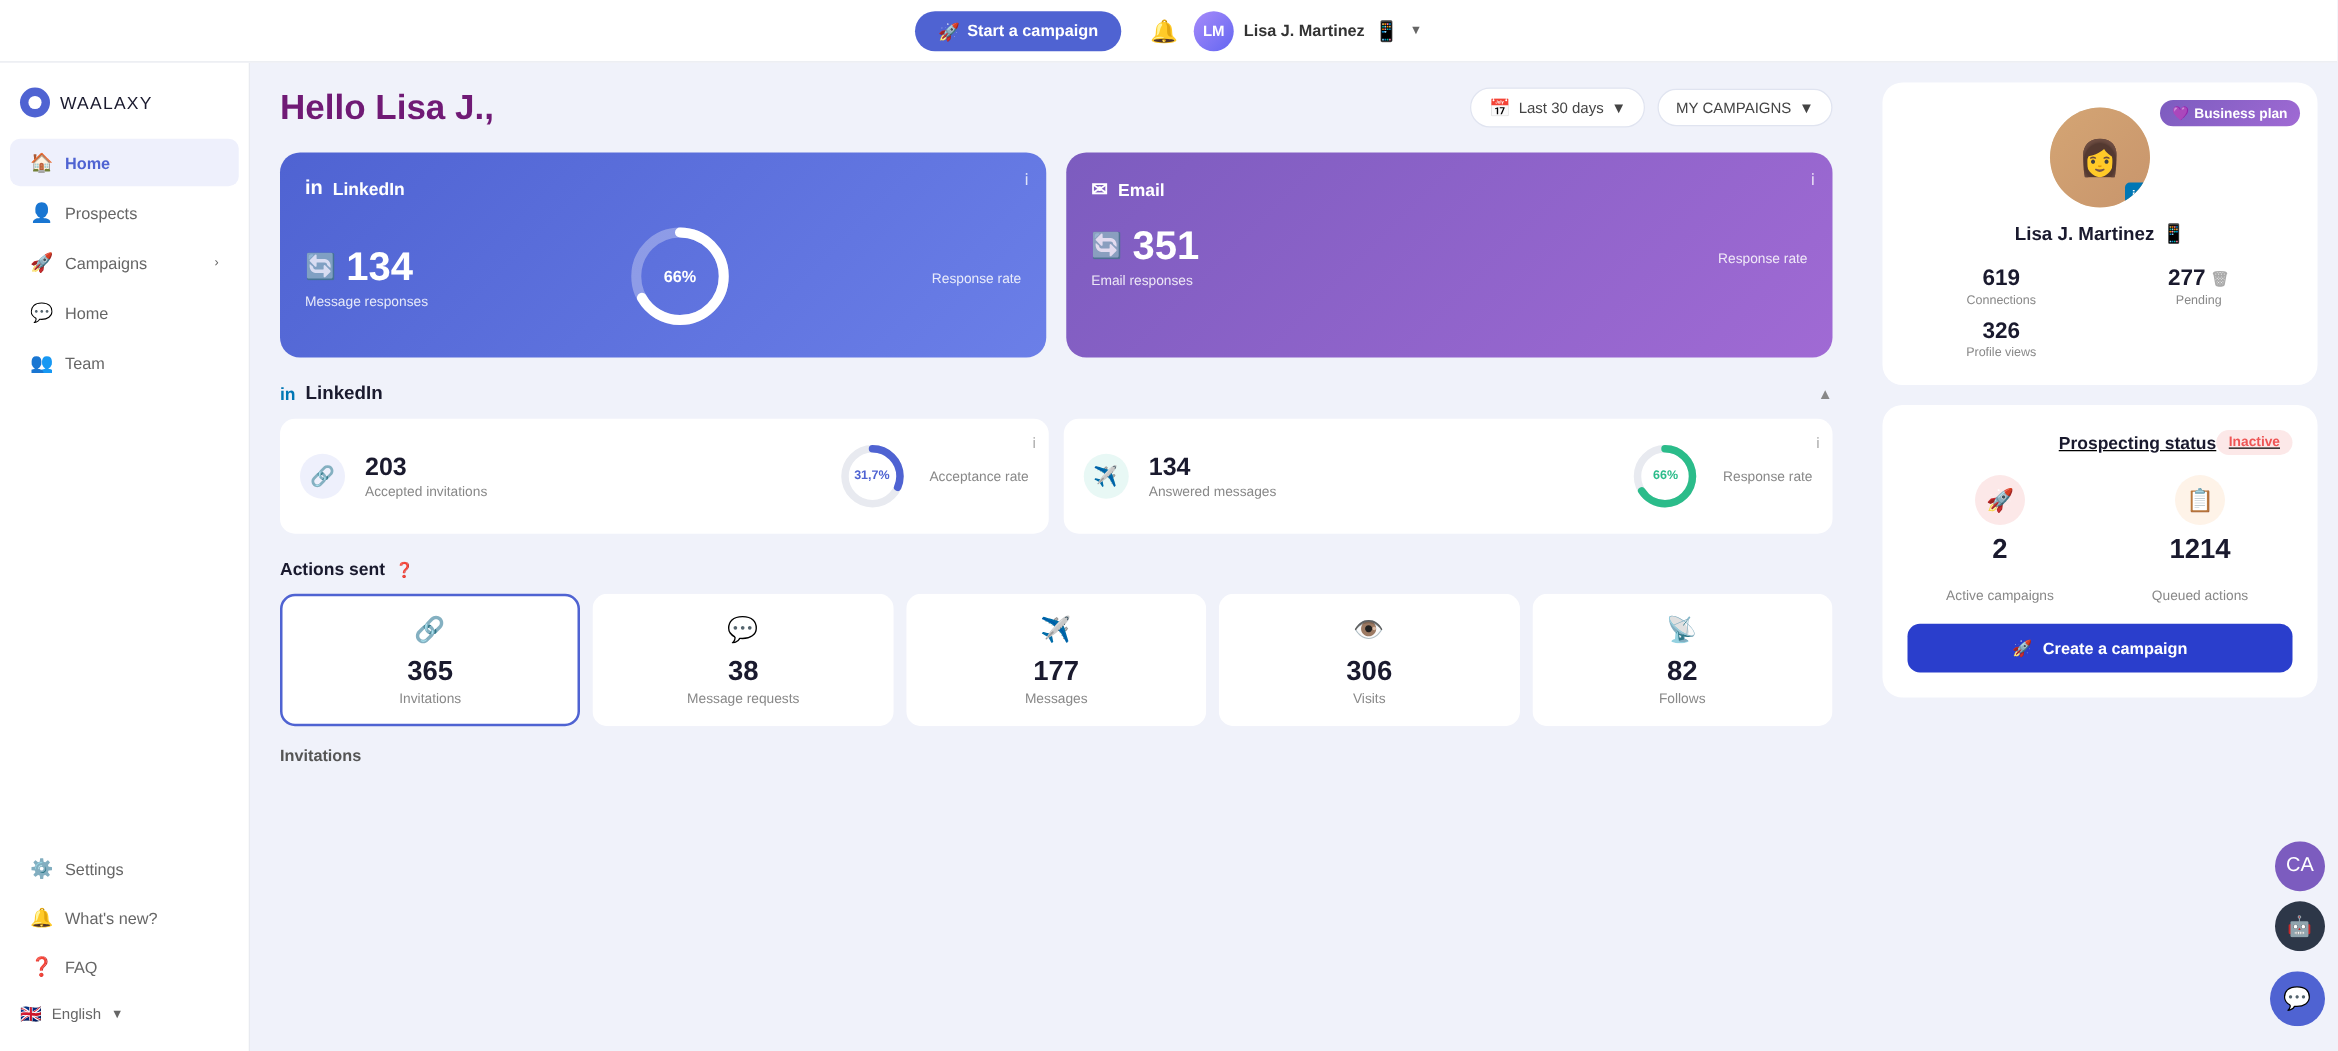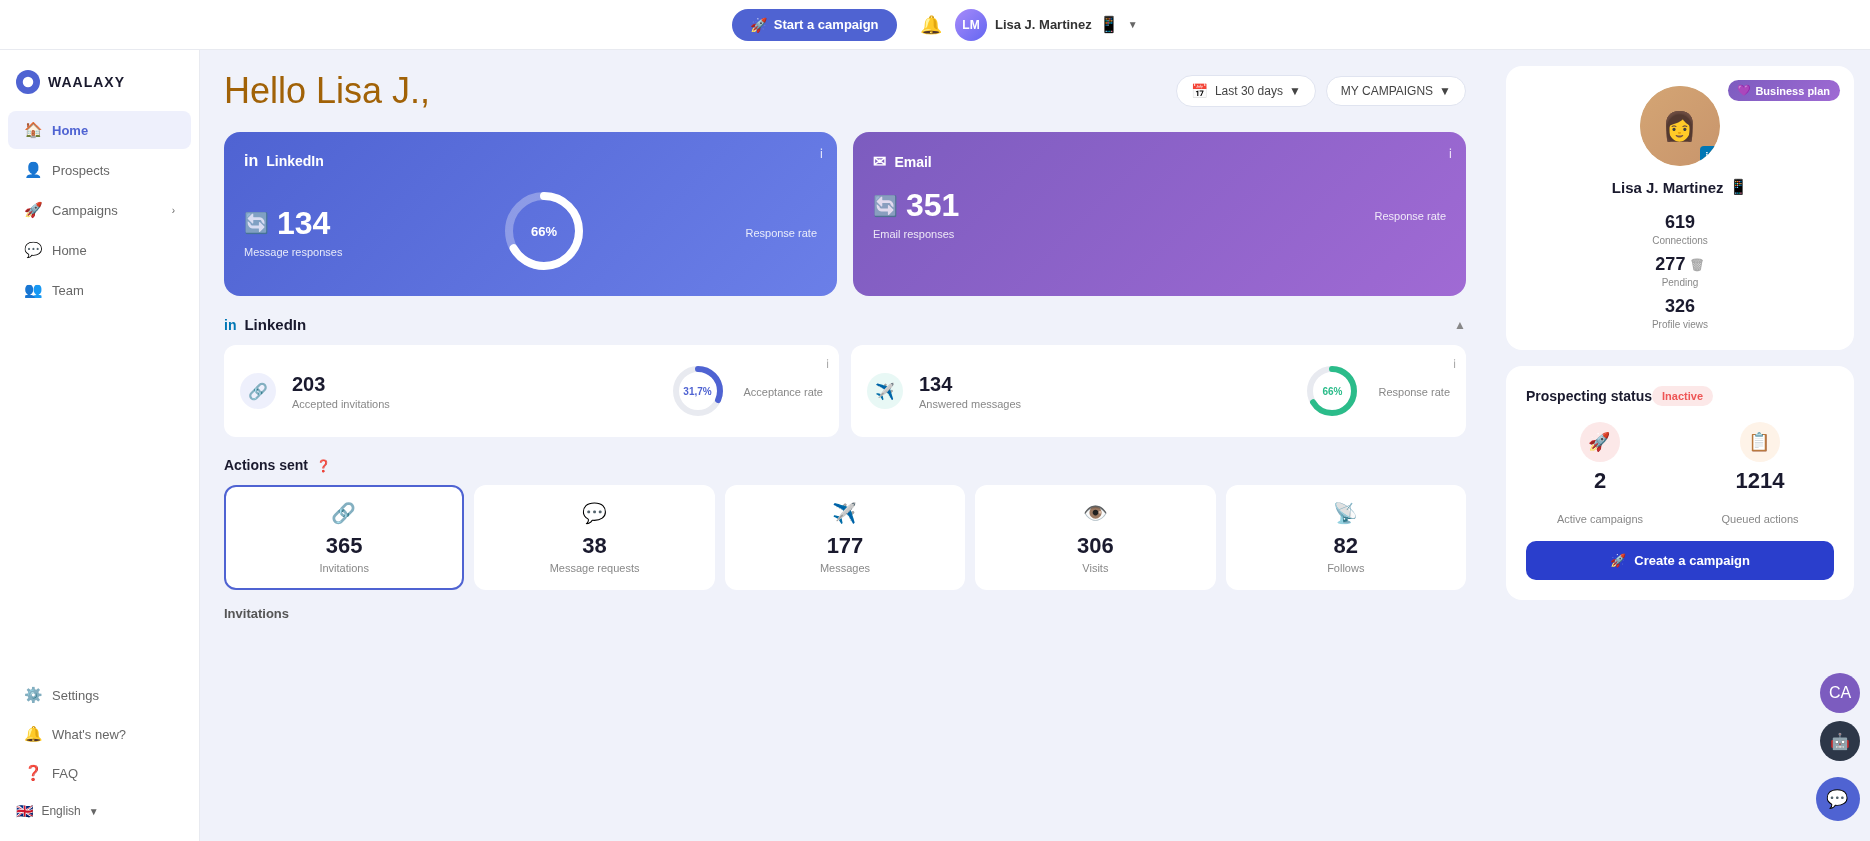--- a/index.html
+++ b/index.html
@@ -17,33 +17,33 @@
     .chevron { font-size: 10px; color: #666; }
 
     
     .layout { display: flex; flex: 1; overflow: hidden; }
 
     
     .sidebar { width: 200px; background: #fff; display: flex; flex-direction: column; padding: 12px 0; border-right: 1px solid #e8eaf0; flex-shrink: 0; }
     .logo { display: flex; align-items: center; gap: 8px; padding: 8px 16px 16px; }
     .logo-icon { width: 24px; height: 24px; background: #4f63d2; border-radius: 50%; display: flex; align-items: center; justify-content: center; }
     .logo-icon svg { width: 14px; height: 14px; fill: white; }
-    .logo-text { font-size: 14px; font-weight: 700; color: #1a1a2e; letter-spacing: 1px; }
+    .logo-text { font-size: 14px; font-weight: 400; color: #1a1a2e; letter-spacing: 1px; }
     .nav-item { display: flex; align-items: center; gap: 10px; padding: 10px 16px; cursor: pointer; font-size: 13px; font-weight: 500; color: #666; border-radius: 8px; margin: 1px 8px; transition: background 0.15s; }
     .nav-item.active { background: #eef0fc; color: #4f63d2; font-weight: 600; }
     .nav-item .nav-icon { font-size: 15px; width: 18px; text-align: center; }
     .nav-item .chevron-right { margin-left: auto; font-size: 10px; }
     .sidebar-bottom { margin-top: auto; }
     .lang-selector { display: flex; align-items: center; gap: 8px; padding: 10px 16px; cursor: pointer; font-size: 12px; color: #666; }
     .flag { font-size: 14px; }
 
     
     .main { flex: 1; overflow-y: auto; padding: 20px 24px; background: #f0f2fa; }
     .page-header { display: flex; align-items: center; justify-content: space-between; margin-bottom: 20px; }
-    .page-title { font-size: 36px; font-weight: 400; color: #a16207; }
+    .page-title { font-size: 28px; font-weight: 700; color: #701a75; }
     .header-controls { display: flex; align-items: center; gap: 10px; }
     .dropdown-btn { display: flex; align-items: center; gap: 6px; background: #fff; border: 1px solid #e0e4f0; border-radius: 20px; padding: 7px 14px; font-size: 12px; font-weight: 500; color: #444; cursor: pointer; }
     .dropdown-btn .icon { font-size: 14px; }
 
     
     .cards-row { display: grid; grid-template-columns: 1fr 1fr; gap: 16px; margin-bottom: 20px; }
     .stat-card { border-radius: 16px; padding: 20px; color: white; position: relative; overflow: hidden; }
     .stat-card.linkedin { background: linear-gradient(135deg, #4f63d2, #6b7fe8); }
     .stat-card.email { background: linear-gradient(135deg, #7c5cbf, #a06ad4); }
     .card-header { display: flex; align-items: center; gap: 8px; margin-bottom: 16px; font-size: 14px; font-weight: 600; }
@@ -83,29 +83,29 @@
     .invitations-label { font-size: 13px; font-weight: 600; color: #555; margin-top: 16px; }
 
     
     .right-panel { width: 380px; background: #f0f2fa; padding: 16px; display: flex; flex-direction: column; gap: 16px; flex-shrink: 0; overflow-y: auto; }
     .profile-card { background: #fff; border-radius: 16px; padding: 20px; text-align: center; position: relative; }
     .business-plan-badge { position: absolute; top: 14px; right: 14px; background: linear-gradient(135deg, #7c5cbf, #a06ad4); color: white; border-radius: 12px; padding: 4px 10px; font-size: 11px; font-weight: 600; display: flex; align-items: center; gap: 4px; cursor: pointer; }
     .profile-avatar { width: 80px; height: 80px; border-radius: 50%; background: linear-gradient(135deg, #c9a87c, #e8c49a); margin: 0 auto 12px; position: relative; display: flex; align-items: center; justify-content: center; overflow: hidden; }
     .avatar-img-placeholder { width: 80px; height: 80px; background: linear-gradient(135deg, #d4a574, #c8956c); border-radius: 50%; display: flex; align-items: center; justify-content: center; font-size: 28px; }
     .li-badge { position: absolute; bottom: 0; right: 0; background: #0077b5; border-radius: 4px; width: 20px; height: 20px; display: flex; align-items: center; justify-content: center; font-size: 10px; font-weight: 700; color: white; }
     .profile-name { font-size: 15px; font-weight: 700; color: #1a1a2e; margin-bottom: 4px; display: flex; align-items: center; justify-content: center; gap: 6px; }
-    .profile-stats { display: grid; grid-template-columns: 1fr; gap: 8px; margin-top: 16px; }
+    .profile-stats { display: grid; grid-template-columns: 1fr 1fr; gap: 8px; margin-top: 16px; }
     .profile-stat { text-align: center; }
     .profile-stat-value { font-size: 18px; font-weight: 700; color: #1a1a2e; display: flex; align-items: center; justify-content: center; gap: 4px; }
     .profile-stat-label { font-size: 10px; color: #888; margin-top: 2px; }
     .profile-stat-value .trash-icon { font-size: 12px; color: #aaa; }
 
     
     .prospecting-card { background: #fff; border-radius: 16px; padding: 20px; }
-    .prospecting-header { display: flex; align-items: center; justify-content: flex-start; margin-bottom: 16px; }
+    .prospecting-header { display: flex; align-items: center; justify-content: flex-end; margin-bottom: 16px; text-decoration: underline; }
     .prospecting-title { font-size: 14px; font-weight: 700; color: #1a1a2e; }
     .inactive-badge { background: #fce8e8; color: #e55; border-radius: 12px; padding: 4px 10px; font-size: 11px; font-weight: 600; }
     .prospecting-stats { display: grid; grid-template-columns: 1fr 1fr; gap: 12px; margin-bottom: 16px; }
     .prosp-stat { text-align: center; }
     .prosp-stat-icon { width: 40px; height: 40px; border-radius: 50%; display: flex; align-items: center; justify-content: center; font-size: 18px; margin: 0 auto 6px; }
     .prosp-stat-icon.red { background: #fce8e8; }
     .prosp-stat-icon.orange { background: #fef3e8; }
     .prosp-stat-value { font-size: 22px; font-weight: 700; color: #1a1a2e; }
     .prosp-stat-label { font-size: 11px; color: #888; margin-top: 19px; }
     .create-campaign-btn { width: 100%; background: #2a3ecc; color: #fff; border: none; border-radius: 10px; padding: 12px; font-size: 13px; font-weight: 600; cursor: pointer; display: flex; align-items: center; justify-content: center; gap: 8px; }

